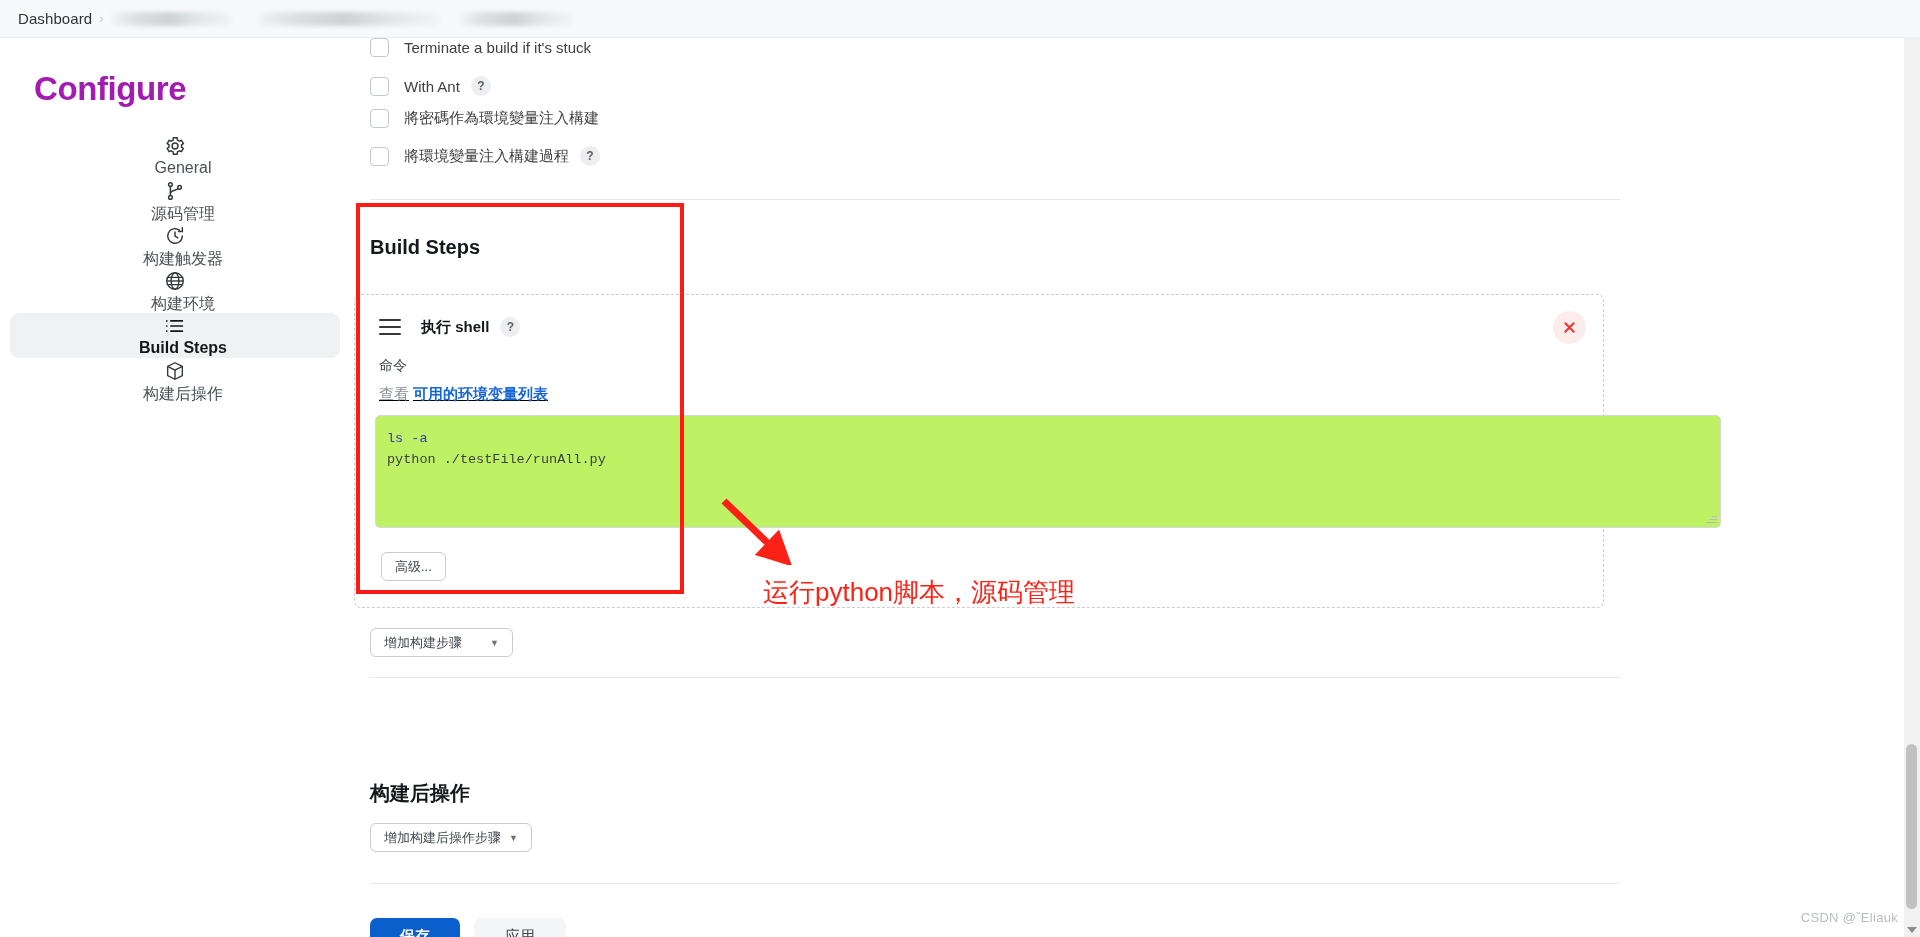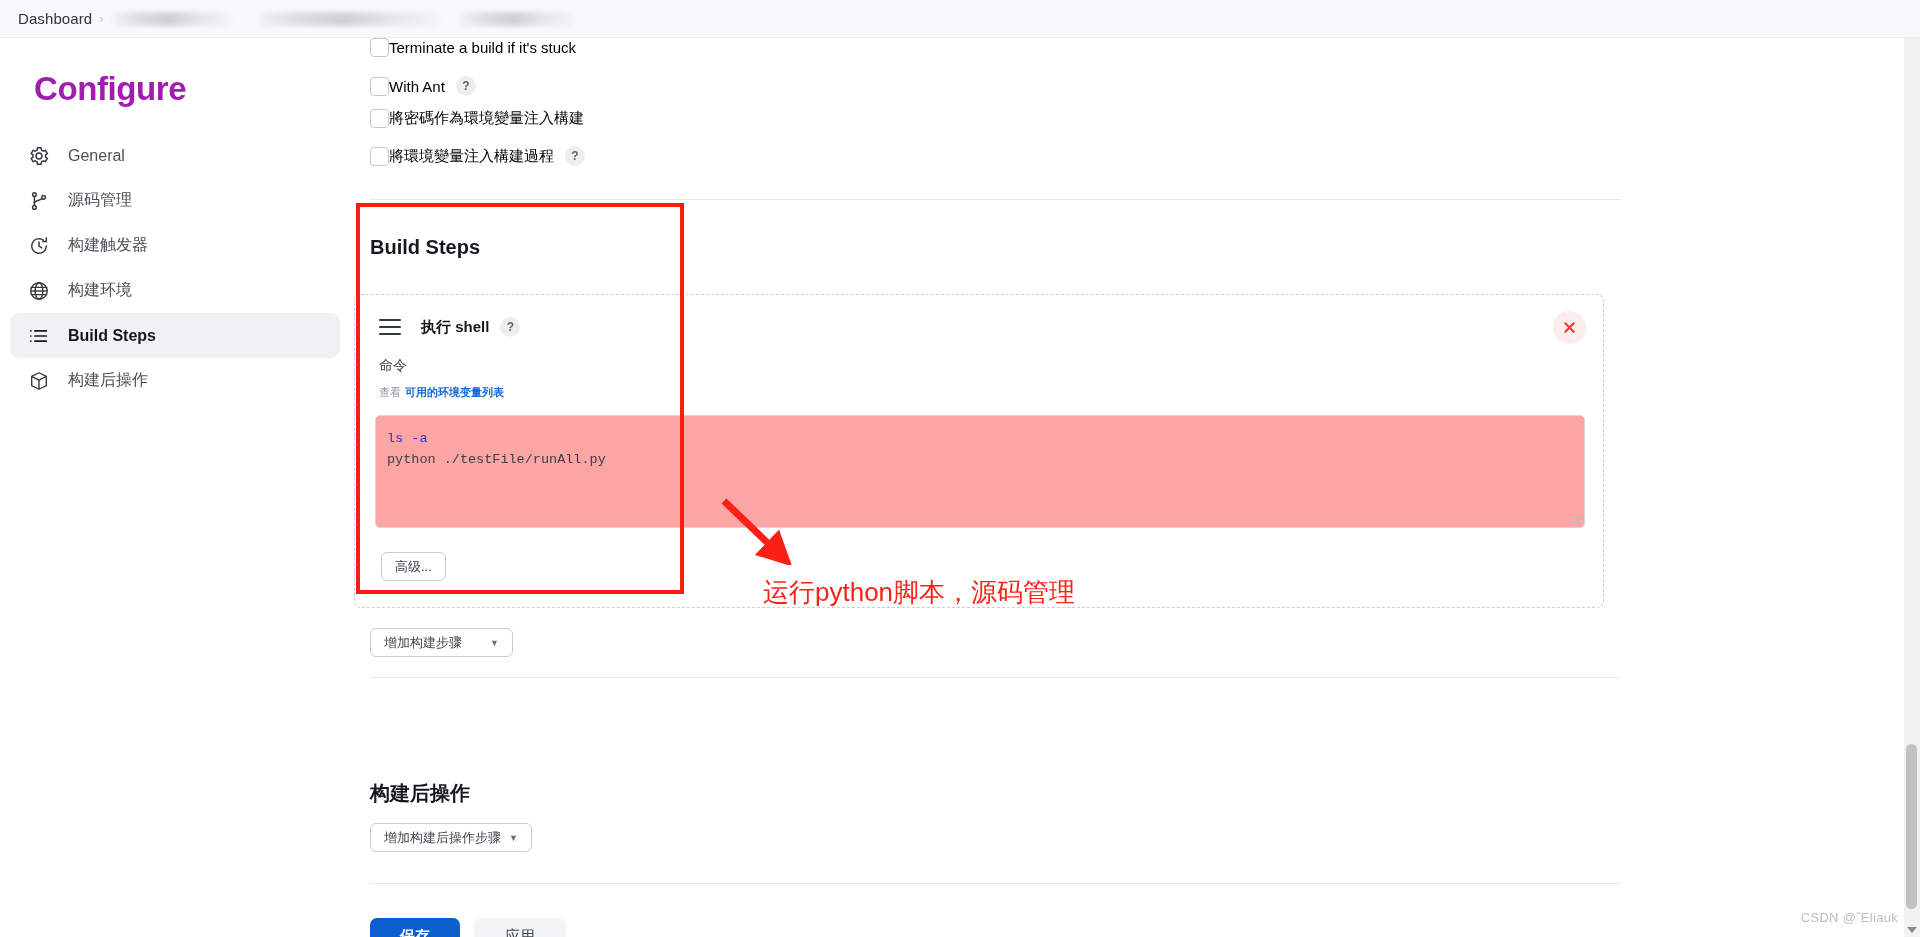--- a/index.html
+++ b/index.html
@@ -32,37 +32,37 @@
 
   
   .sidebar { position:absolute; left:0; top:38px; width:352px; height:899px; background:#fff; }
   .page-title {
     position:absolute; left:34px; top:32px;
     font-size:33px; font-weight:700; color:#a21caf; letter-spacing:-0.4px;
   }
   .nav { position:absolute; left:10px; top:95px; width:330px; }
   .nav-item {
     display:flex; align-items:center; height:45px; padding-left:16px;
-    border-radius:9px; margin-bottom:0px; cursor:pointer;
+    border-radius:9px; margin-bottom:0px; cursor:pointer;flex-direction:column;
   }
   .nav-item.active { background:#f0f1f3; }
   .nav-ico { width:26px; height:26px; margin-right:16px; display:flex; align-items:center; justify-content:center; flex:0 0 26px; }
   .nav-ico svg { display:block; }
   .nav-label { font-size:16px; color:#4a5057; }
   .nav-item.active .nav-label { color:#14181c; font-weight:700; }
 
   
   .main { position:absolute; left:352px; top:38px; width:1568px; height:899px; }
 
   .chk-row { position:absolute; display:flex; align-items:center; }
   .chk-box {
     width:19px; height:19px; border:1.6px solid #c3c9cf; border-radius:4px;
     background:#fff; flex:0 0 19px;
   }
-  .chk-label { font-size:15px; color:#000000; margin-left:0; white-space:nowrap; }
+  .chk-label { font-size:15px; color:#404040; margin-left:15px; white-space:nowrap; }
   .help-badge {
     width:20px; height:20px; border-radius:50%; background:#eceef0; color:#585f66;
     font-size:12px; font-weight:700; display:inline-flex; align-items:center; justify-content:center;
     margin-left:11px; flex:0 0 20px; cursor:pointer;
   }
 
   .section-title { font-size:20px; font-weight:700; color:#14181c; }
 
   
   .steps-panel {
@@ -73,27 +73,27 @@
   .drag-handle { width:22px; height:16px; display:flex; flex-direction:column; justify-content:space-between; cursor:grab; }
   .drag-handle i { display:block; height:2px; background:#33383d; border-radius:1px; }
   .step-title { font-size:15px; font-weight:700; color:#14181c; margin-left:20px; }
   .close-btn {
     position:absolute; right:17px; top:16px; width:33px; height:33px; border-radius:50%;
     background:#fdecec; display:flex; align-items:center; justify-content:center; cursor:pointer;
   }
   .close-btn svg { display:block; }
 
   .cmd-label { position:absolute; left:24px; top:62px; font-size:14px; color:#3d4349; }
-  .env-link-row { position:absolute; left:24px; top:90px; font-size:11px; }
+  .env-link-row { position:absolute; left:24px; top:90px; font-size:15px;text-decoration:underline; }
   .env-prefix { color:#8a9097; }
   .env-link { color:#1566d6; font-weight:700; text-decoration:none; margin-left:4px; }
 
   .code-box {
-    position:absolute; left:20px; top:120px; width:1210px; height:113px;
-    border:1.5px solid #d3d8dc; border-radius:5px; background:#fca5a5; overflow:hidden;
+    position:absolute; left:20px; top:120px; width:1346px; height:113px;
+    border:1.5px solid #d3d8dc; border-radius:5px; background:#bef264; overflow:hidden;
   }
   .code-box pre {
     margin:0; padding:12px 0 0 11px;
     font-family:"Liberation Mono","DejaVu Sans Mono",monospace;
     font-size:13.5px; line-height:21px; color:#3b4046; white-space:pre;
   }
   .code-kw { color:#3a2fd4; }
   .resize-grip { position:absolute; right:2px; bottom:2px; width:13px; height:13px; cursor:nwse-resize; }
   .resize-grip i { position:absolute; right:1px; background:#b6bcc2; height:1px; }
 

